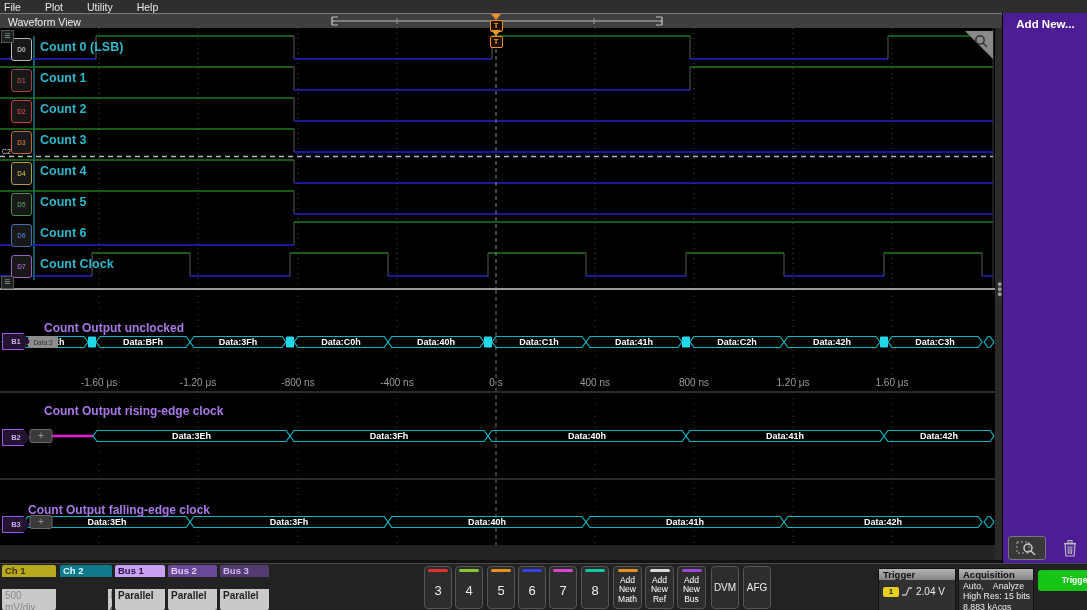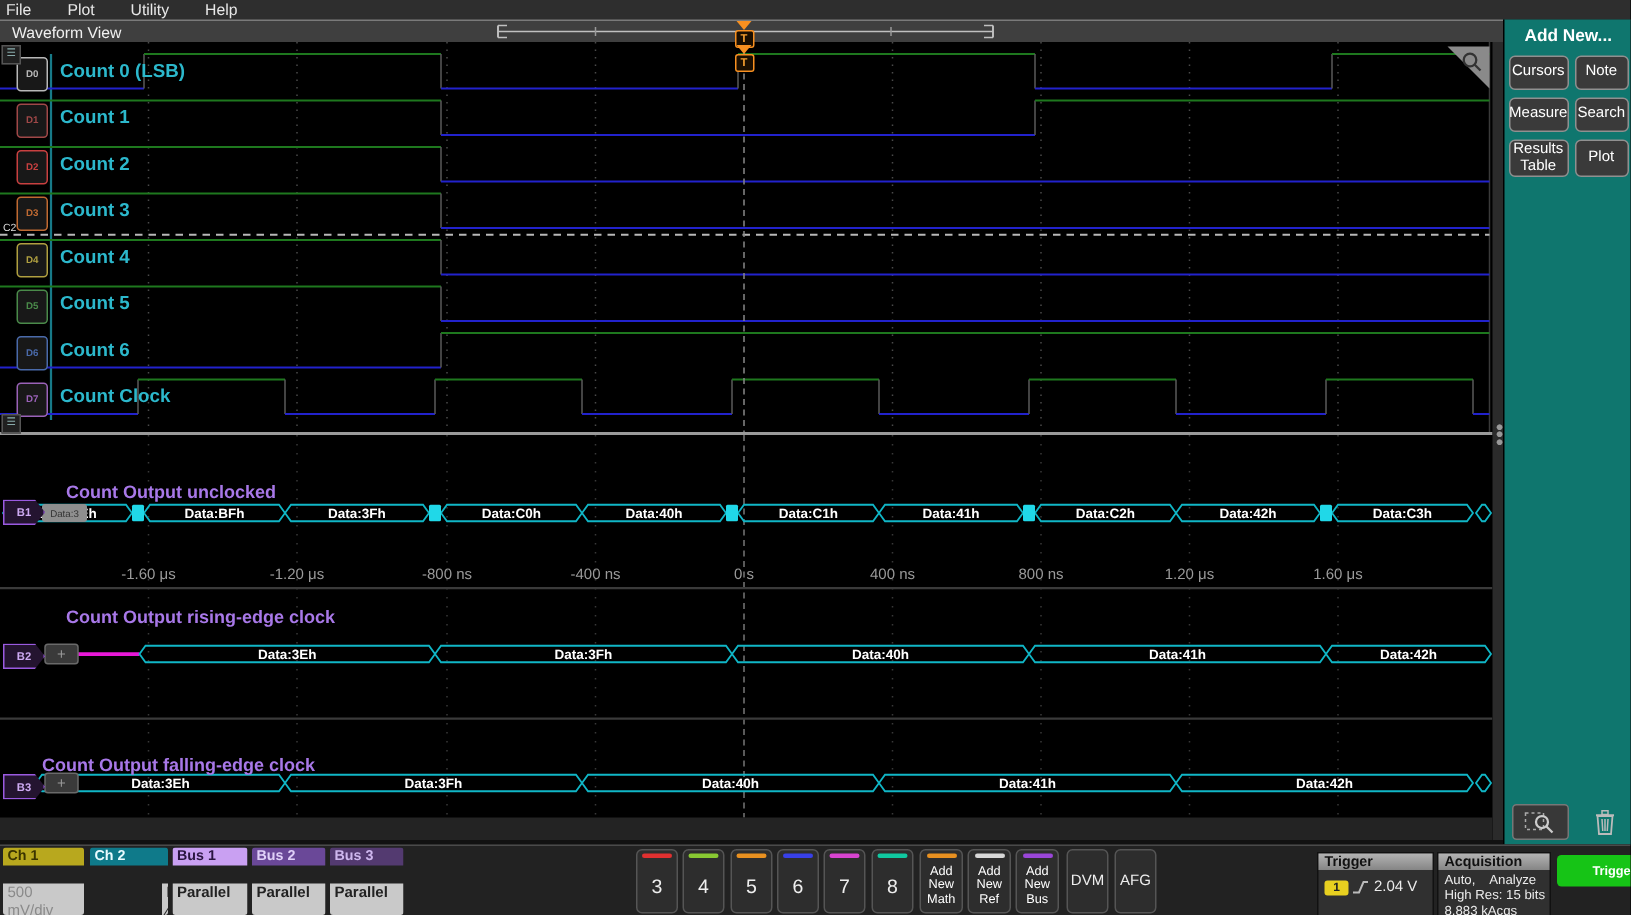--- a/index.html
+++ b/index.html
@@ -28,21 +28,21 @@
   .dch-label{position:absolute;left:40px;color:#2cb8cc;font-size:12.5px;font-weight:600;z-index:5;}
   .bus-title{position:absolute;color:#a878e8;font-size:12px;font-weight:600;z-index:5;}
   .bus-badge{position:absolute;left:2px;width:26px;height:15px;background:#241430;
              border:1.5px solid #9a5ae0;color:#cdaaf2;font-size:7.5px;font-weight:bold;
              display:flex;align-items:center;justify-content:center;
              clip-path:polygon(0 0,76% 0,100% 50%,76% 100%,0 100%);z-index:6;}
   .grip{position:absolute;left:1px;width:11px;height:11px;background:#202020;border:1px solid #555;
         color:#8aa;font-size:7px;line-height:10px;text-align:center;z-index:6;}
   #right-strip{position:absolute;left:995px;top:0;width:7px;height:532px;background:#2b2b2b;}
   #strip-dots{position:absolute;left:2px;top:254px;color:#999;font-size:9px;line-height:5px;}
-  #sidebar{position:absolute;left:1002px;top:13px;width:85px;height:550px;background:#0f766e;
+  #sidebar{position:absolute;left:1002px;top:13px;width:85px;height:550px;background:#4c1d95;
            border-left:1px solid #000;}
   #sb-header{color:#fff;font-size:11.5px;font-weight:bold;text-align:center;margin-top:5px;}
   #sb-grid{display:grid;grid-template-columns:40px 36px;gap:5px 4px;justify-content:center;margin-top:7px;}
   .sb-btn{background:#3a3a3a;border:1px solid #909090;border-radius:4px;color:#fff;font-size:10px;
           min-height:19px;display:flex;align-items:center;justify-content:center;text-align:center;
           white-space:pre-line;line-height:1.05;padding:1px 0;cursor:pointer;}
   #meas-card{margin:11px 2px 0 2px;border:1px solid #555;}
   #meas-head{height:13px;background:#6e6e6e;display:flex;align-items:center;padding:0 3px;}
   #meas-title{color:#fff;font-size:10px;flex:1;}
   #meas-badge{width:15px;height:9px;background:#e8d020;border-radius:2px;color:#222;font-size:7px;
@@ -308,29 +308,20 @@
     <div class="bus-title" style="top: 293px; left: 44px;">Count Output unclocked</div>
     <div class="bus-badge" style="top: 305px;">B1</div>
     <div class="bus-title" style="top: 376px; left: 44px;">Count Output rising-edge clock</div>
     <div class="bus-badge" style="top: 401px;">B2</div>
     <div class="bus-title" style="top: 475px; left: 28px;">Count Output falling-edge clock</div>
     <div class="bus-badge" style="top: 488px;">B3</div>
   </div>
 
 <div id="sidebar">
   <div id="sb-header">Add New...</div>
-  <div id="sb-grid">
-      <div class="sb-btn">Cursors</div>
-      <div class="sb-btn">Note</div>
-      <div class="sb-btn">Measure</div>
-      <div class="sb-btn">Search</div>
-      <div class="sb-btn">Results
-Table</div>
-      <div class="sb-btn">Plot</div>
-    </div>
   <div id="sb-bottom">
     <div id="zoomsel-btn">
       <svg width="22" height="16">
         <rect x="1" y="2" width="12" height="11" fill="none" stroke="#aaa" stroke-width="1" stroke-dasharray="2,2"></rect>
         <circle cx="12" cy="8" r="4" fill="none" stroke="#ccc" stroke-width="1.5"></circle>
         <line x1="15" y1="11" x2="19" y2="15" stroke="#ccc" stroke-width="1.5"></line>
       </svg>
     </div>
     <div id="trash-btn">
       <svg width="16" height="18">

